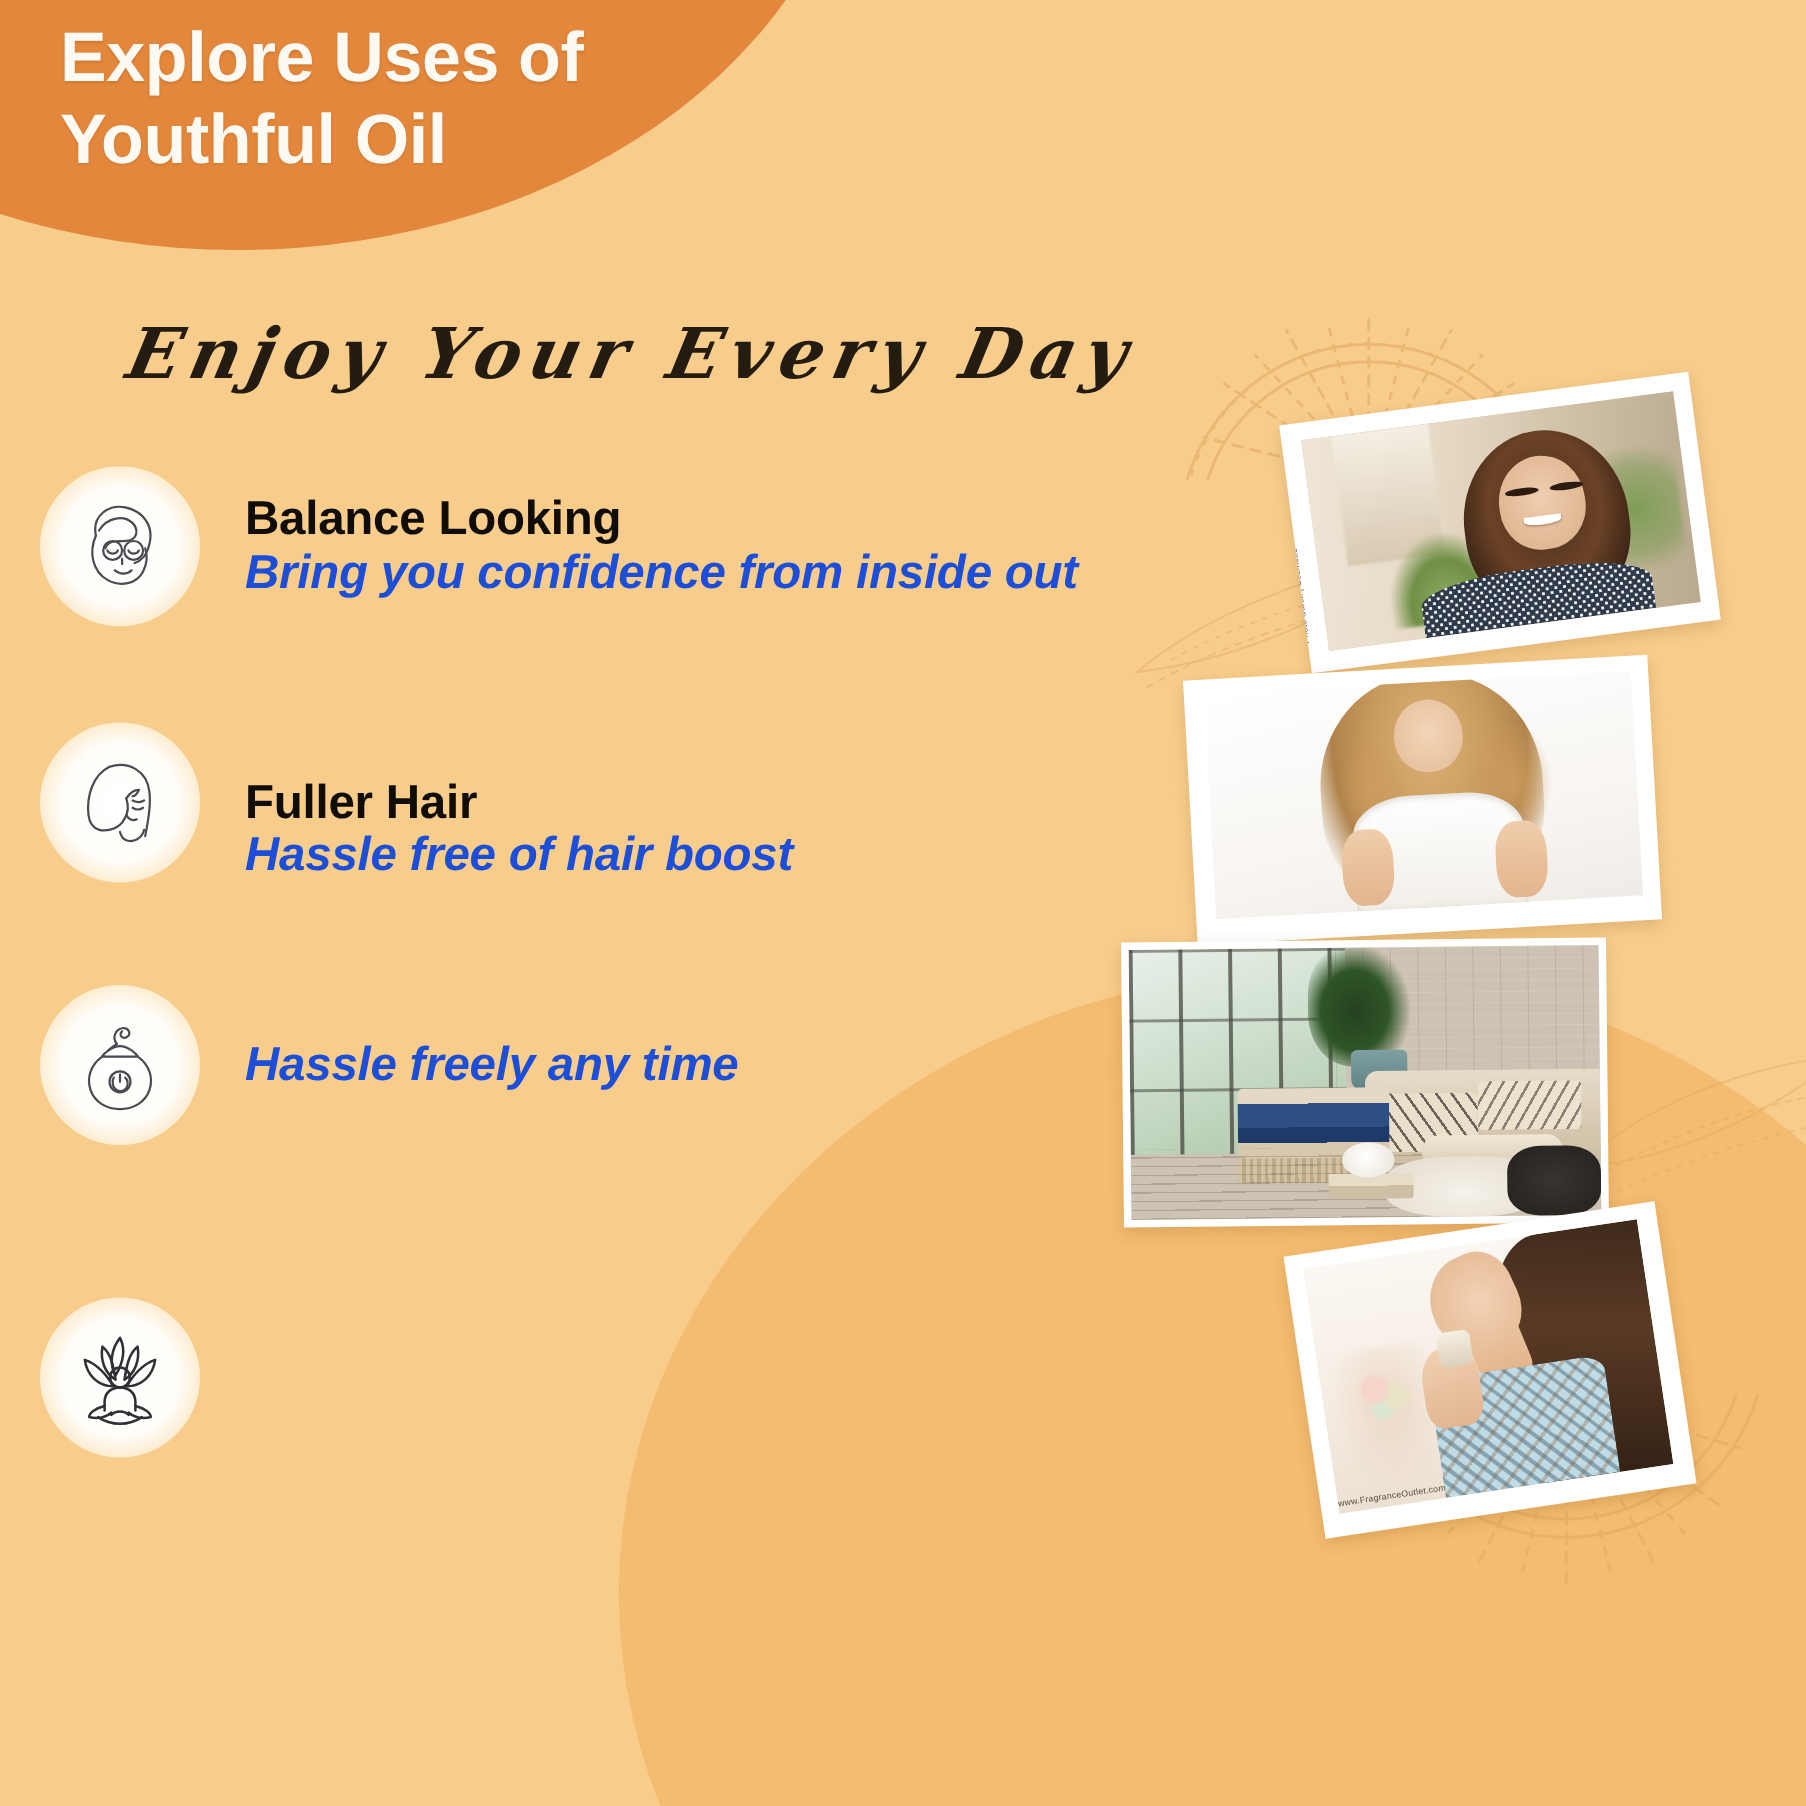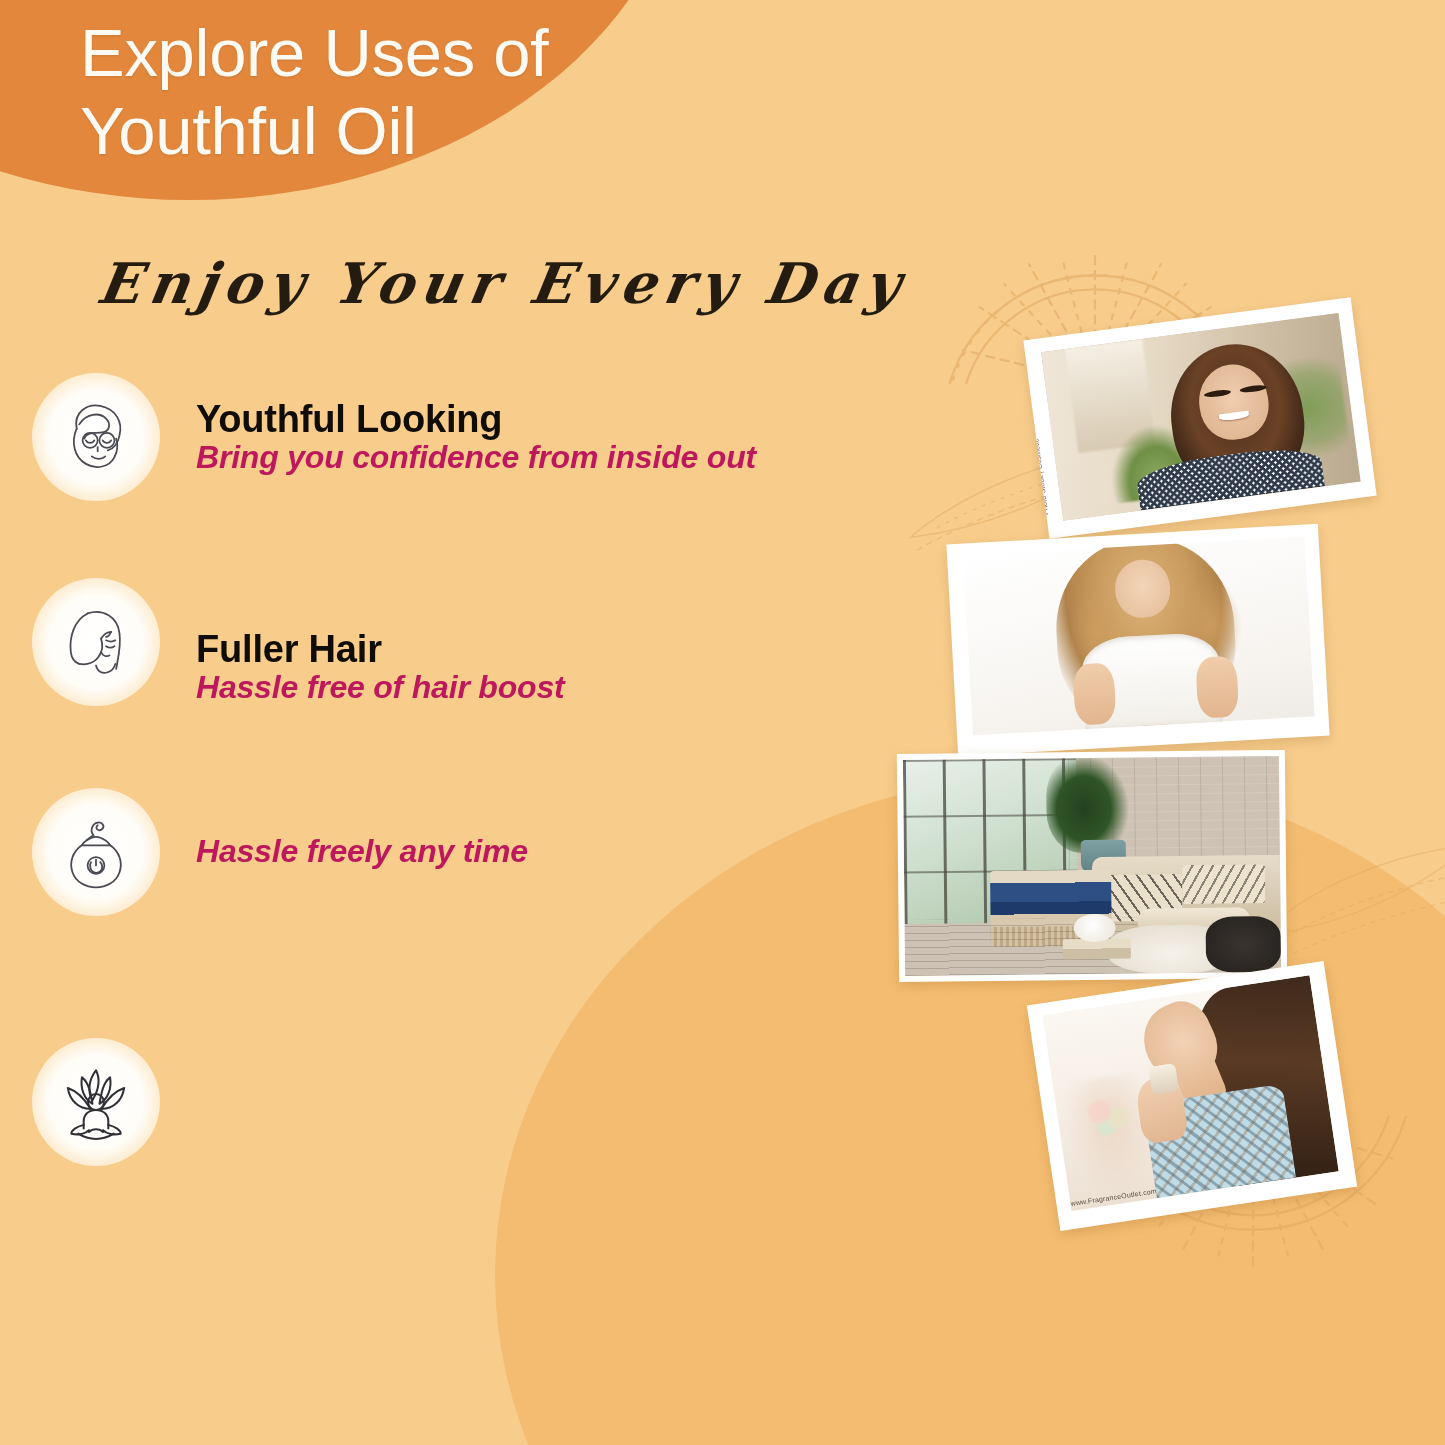--- a/index.html
+++ b/index.html
@@ -30,25 +30,24 @@
   }
 
   
   .wm { position:absolute; z-index:0; opacity:.55; }
   .wm svg { display:block; }
 
   
   .header-title {
     position:absolute; left:48px; top:14px; z-index:6;
     color:#fdfaf4;
-    font-size:67px; font-weight:normal; line-height:1.16;
+    font-size:56px; font-weight:bold; line-height:1.16;
     letter-spacing:-.3px;
     text-shadow:0 1px 2px rgba(120,60,10,.18);
     max-width:560px;
-    margin-left:32px;
   }
 
   
   .tagline {
     position:absolute; left:103px; top:255px; z-index:6;
     font-family:"DejaVu Serif", serif;
     font-style:italic; font-weight:bold;
     font-size:56px; line-height:1;
     color:#241c10;
     letter-spacing:7px;
@@ -68,21 +67,21 @@
     border-radius:50%;
     background:radial-gradient(circle at 50% 50%, #ffffff 0%, #fffdf8 52%, rgba(255,252,243,.65) 72%, rgba(255,250,235,0) 92%);
   }
   .feature-icon-wrap svg { position:relative; z-index:2; }
   .feature-text { margin-left:36px; }
   .feature-title {
     font-size:38px; font-weight:bold; color:#100d08;
     line-height:1.12; letter-spacing:-.2px; white-space:nowrap;
   }
   .feature-sub {
-    font-size:32px; font-weight:bold; font-style:italic; color:#be185d;
+    font-size:38px; font-weight:bold; font-style:italic; color:#1d4ed8;
     line-height:1.12; letter-spacing:-.2px; white-space:nowrap;
   }
 
   
   .photos { position:absolute; inset:0; z-index:5; }
   .photo {
     position:absolute;
     background:#ffffff;
     box-shadow:0 4px 12px rgba(130,80,20,.22);
     overflow:hidden;
@@ -295,21 +294,21 @@
             <ellipse cx="43" cy="54" rx="9" ry="9"></ellipse>
             <ellipse cx="63" cy="54" rx="9" ry="9"></ellipse>
             <path d="M38 54 C40 58 46 58 48 54"></path>
             <path d="M58 54 C60 58 66 58 68 54"></path>
             <path d="M45 73 C50 77 57 77 61 73"></path>
             <path d="M52 62 L52 67"></path>
           </g>
         </svg>
       </div>
       <div class="feature-text">
-        <div class="feature-title">Youthful Looking</div>
+        <div class="feature-title">Balance Looking</div>
         <div class="feature-sub">Bring you confidence from inside out</div>
       </div>
     </div>
 
     <div class="feature" style="left:32px; top:578px;align-items:flex-end;">
       <div class="feature-icon-wrap">
         <svg width="84" height="84" viewBox="0 0 100 100">
           <g fill="none" stroke="#4a4a52" stroke-width="2.1" stroke-linecap="round" stroke-linejoin="round">
             <path d="M40 16 C58 10 76 20 78 40 C80 56 76 70 74 82"></path>
             <path d="M40 16 C24 24 18 44 20 62 C21 70 24 74 30 76"></path>

